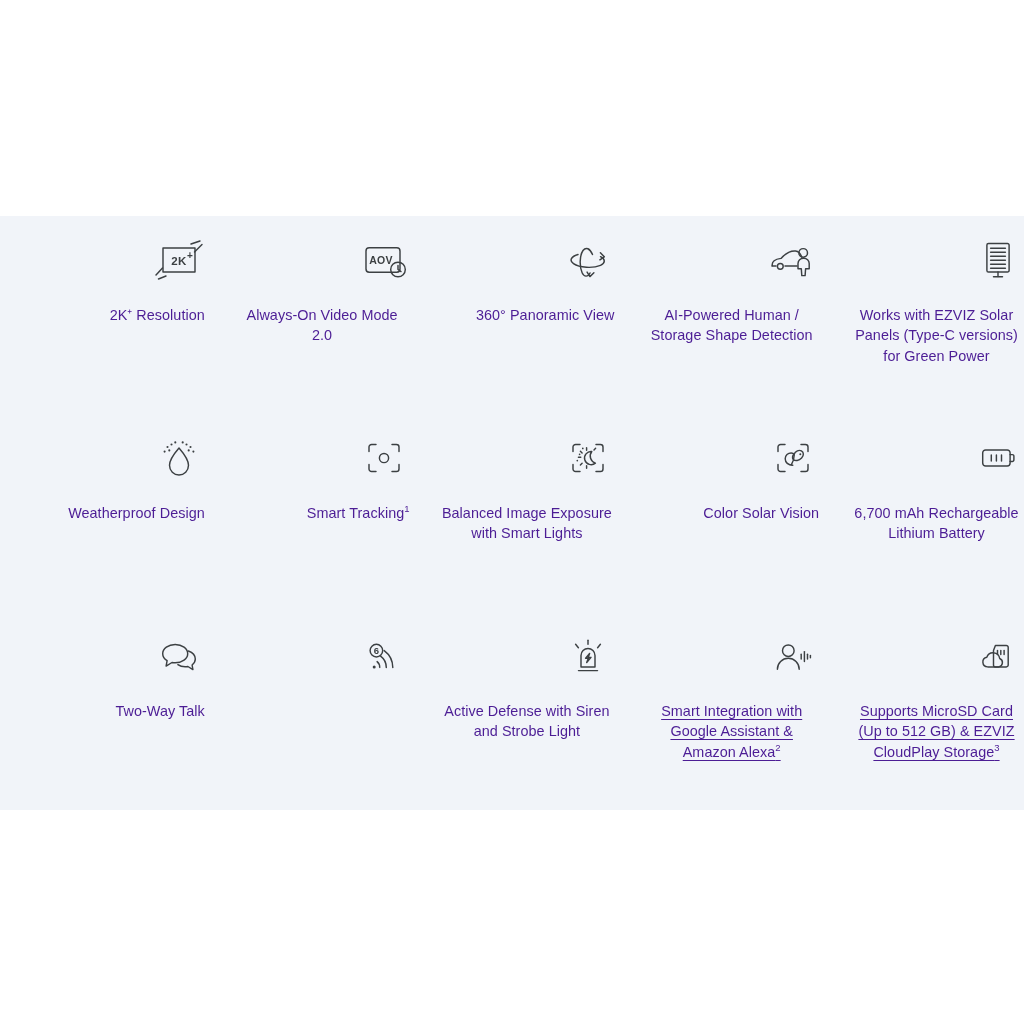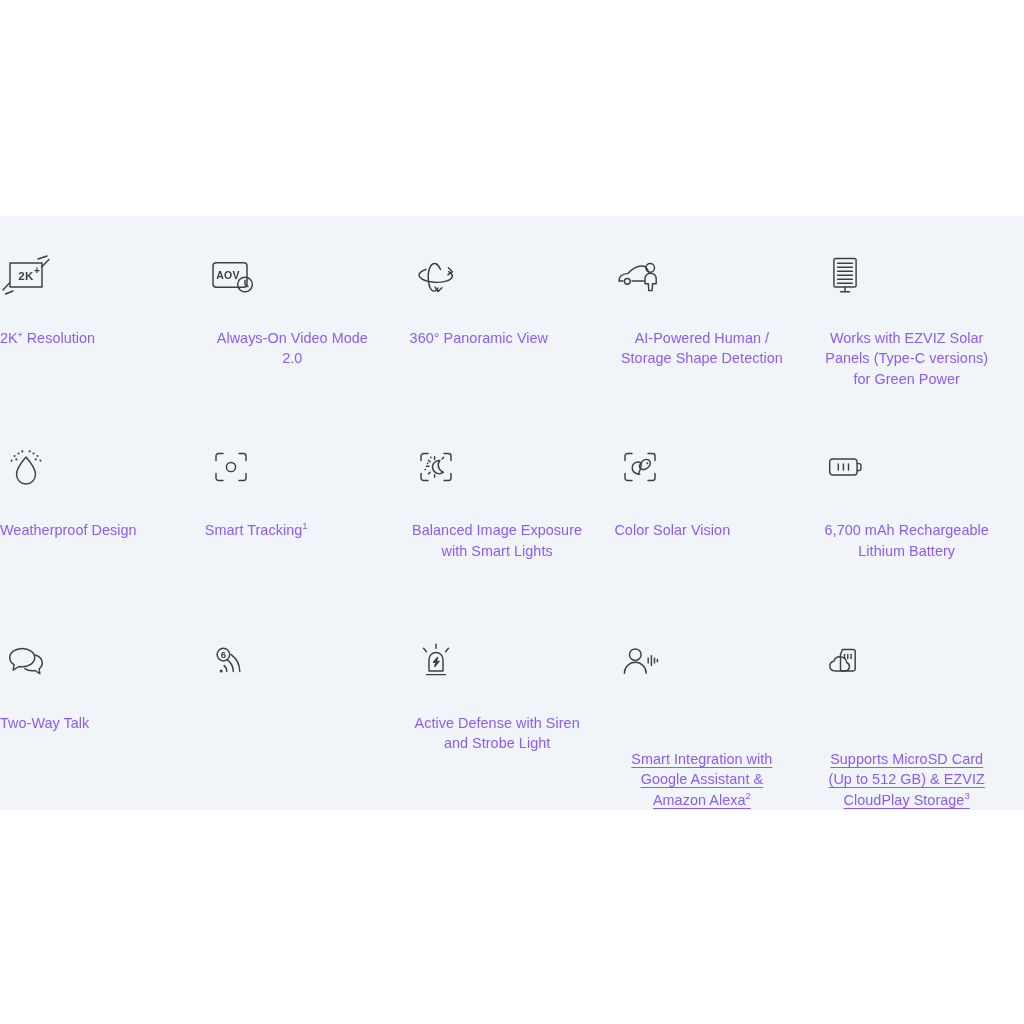--- a/index.html
+++ b/index.html
@@ -37,25 +37,24 @@
     grid-template-rows: repeat(3, 1fr);
     width: 100%;
     height: 100%;
     column-gap: 0;
     row-gap: 0;
   }
 
   .feature-cell {
     display: flex;
     flex-direction: column;
-    align-items: flex-start;
+    align-items: flex-end;
     justify-content: flex-start;
-    padding-top: 28px;
+    padding-top: 13px;
     box-sizing: border-box;
-    gap: 8px;
   }
 
   .icon-box {
     height: 62px;
     display: flex;
     align-items: center;
     justify-content: center;
     margin-bottom: 14px;
   }
 
@@ -72,32 +71,31 @@
     stroke-linejoin: round;
   }
   .ic-fill {
     fill: #3c4043;
     stroke: none;
   }
 
   .feature-label {
     font-size: 14.4px;
     line-height: 20.4px;
-    color: #8b5cf6;
+    color: #4c1d95;
     text-align: center;
     max-width: 175px;
     letter-spacing: 0.05px;
   }
 
   .feature-label.link {
     text-decoration: underline;
     text-decoration-thickness: 1px;
     text-underline-offset: 2.5px;
     cursor: pointer;
-    margin-top: 36px;
   }
 
   .sup {
     font-size: 9.5px;
     vertical-align: super;
     line-height: 0;
   }
 </style>
 </head>
 <body>

